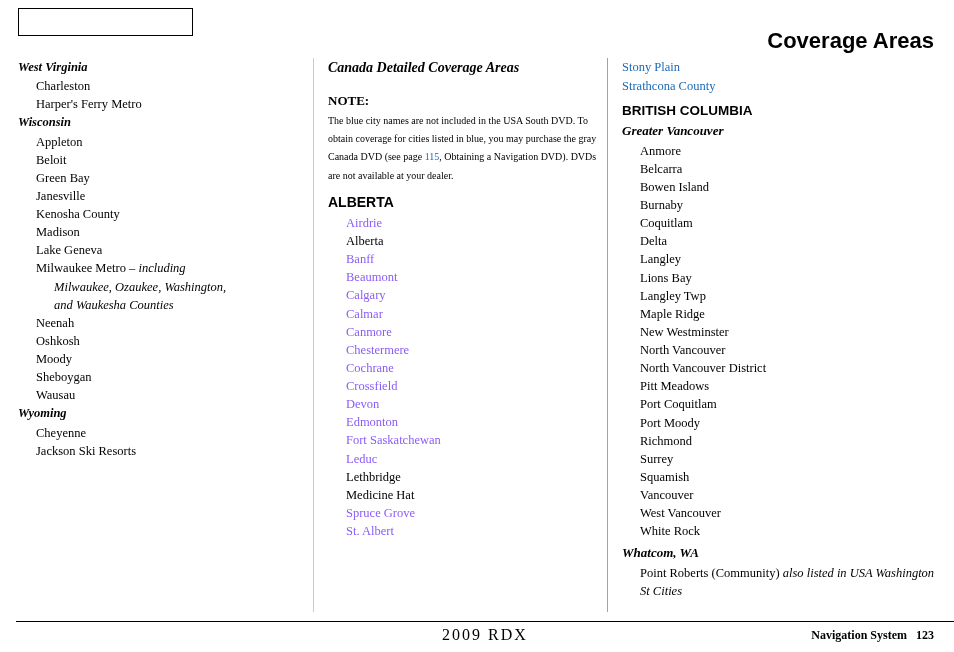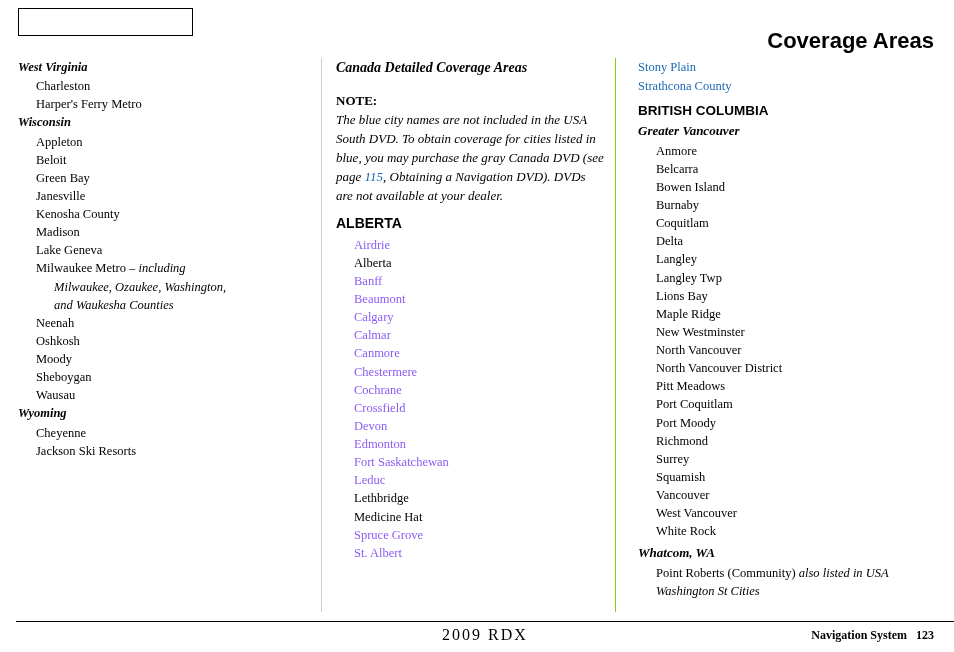--- a/index.html
+++ b/index.html
@@ -37,21 +37,21 @@
       font-family: Arial, sans-serif;
     }
     
     .columns {
       position: absolute;
       top: 58px;
       left: 18px;
       right: 18px;
       bottom: 40px;
       display: flex;
-      gap: 8px;
+      gap: 0;
       justify-content: space-between;
     }
     .col-left {
       width: 295px;
       flex-shrink: 0;
       padding-right: 10px;
       font-size: 12.5px;
       line-height: 1.45;
     }
     .col-middle {
@@ -84,22 +84,21 @@
     }
     .city-item-note {
       padding-left: 36px;
       font-style: italic;
     }
     .note-label {
       font-weight: bold;
       font-size: 13px;
     }
     .note-text {
-      font-style: italic;
-      font-size: 13px;
+      font-size: 10px;
       line-height: 1.45;
     }
     .note-text .link-text {
       color: #1a6ab5;
     }
     .province-heading {
       font-weight: bold;
       font-size: 13.5px;
       font-family: Arial, sans-serif;
       margin-top: 6px;
@@ -228,22 +227,22 @@
       <div class="province-heading">BRITISH COLUMBIA</div>
       <div>
         <div style="font-style:italic; font-weight:bold; font-size:13px; margin-bottom:1px;">Greater Vancouver</div>
         <div class="city-item">Anmore</div>
         <div class="city-item">Belcarra</div>
         <div class="city-item">Bowen Island</div>
         <div class="city-item">Burnaby</div>
         <div class="city-item">Coquitlam</div>
         <div class="city-item">Delta</div>
         <div class="city-item">Langley</div>
+        <div class="city-item">Lions Bay</div>
         <div class="city-item">Langley Twp</div>
-        <div class="city-item">Lions Bay</div>
         <div class="city-item">Maple Ridge</div>
         <div class="city-item">New Westminster</div>
         <div class="city-item">North Vancouver</div>
         <div class="city-item">North Vancouver District</div>
         <div class="city-item">Pitt Meadows</div>
         <div class="city-item">Port Coquitlam</div>
         <div class="city-item">Port Moody</div>
         <div class="city-item">Richmond</div>
         <div class="city-item">Surrey</div>
         <div class="city-item">Squamish</div>

